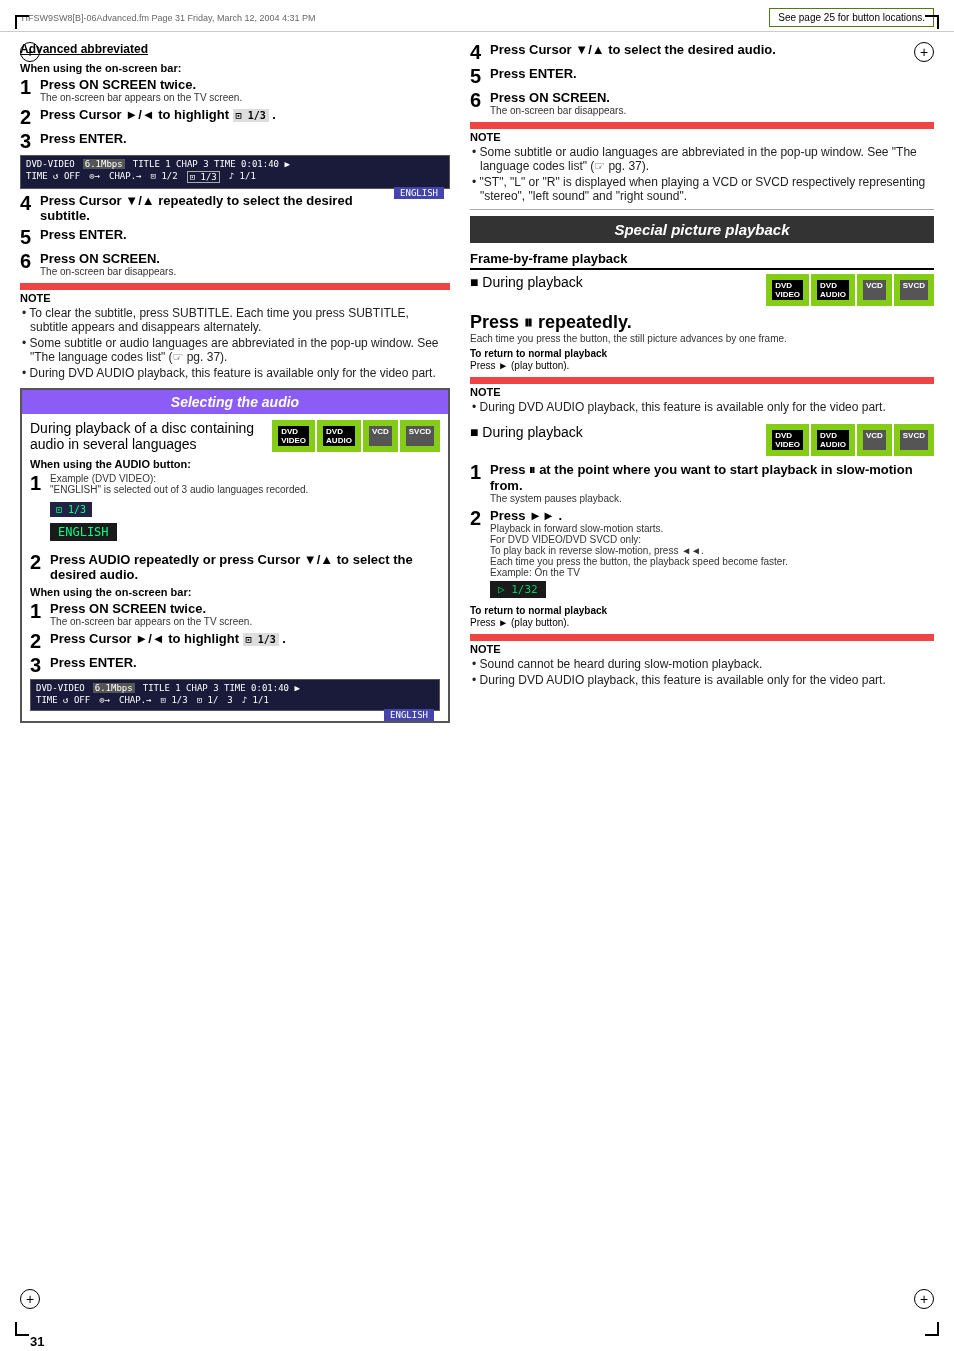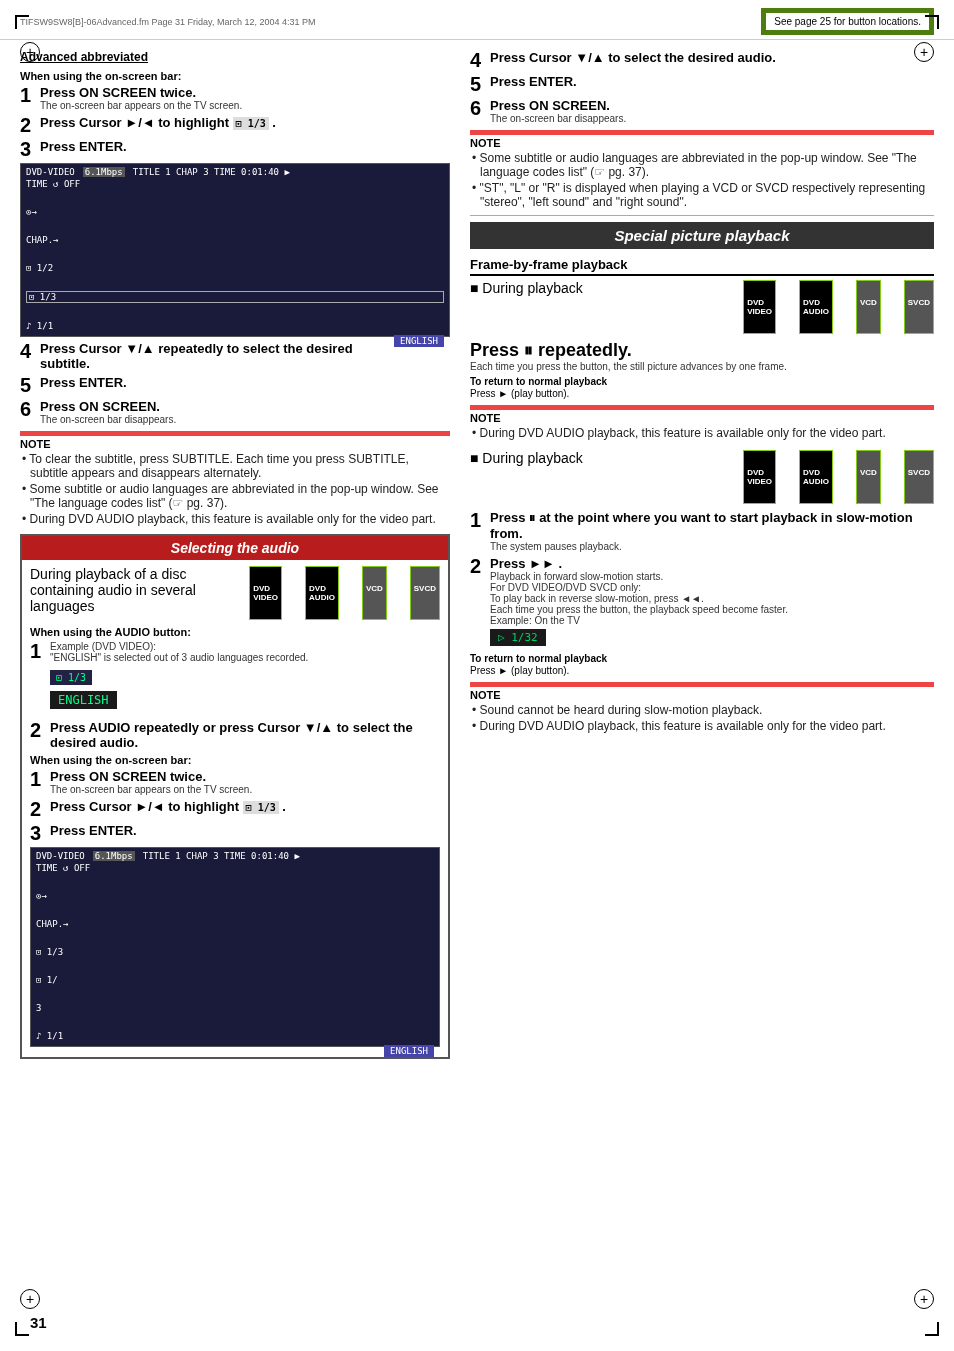--- a/index.html
+++ b/index.html
@@ -8,42 +8,42 @@
       min-height: 1351px;
       background: #fff;
       font-family: Arial, Helvetica, sans-serif;
       font-size: 11px;
       color: #000;
       position: relative;
     }
 
     .page-number {
       position: absolute;
-      bottom: 20px;
+      bottom: 2px;
       left: 30px;
-      font-size: 15px;
+      font-size: 13px;
       font-weight: bold;
     }
 
     .header-bar {
       display: flex;
       justify-content: space-between;
       align-items: center;
       padding: 8px 20px 4px 20px;
       border-bottom: 1px solid #ccc;
       margin-bottom: 4px;
     }
 
     .file-info {
       font-size: 9px;
       color: #666;
     }
 
     .see-page-box {
-      border: 5px solid #4d7c0f;
+      border: 1px solid #4d7c0f;
       padding: 3px 8px;
       font-size: 10px;
     }
 
     .content-area {
       display: flex;
       padding: 6px 20px 20px 20px;
       gap: 20px;
     }
 
@@ -118,43 +118,42 @@
     }
 
     .onscreen-row1 {
       display: flex;
       gap: 8px;
       margin-bottom: 2px;
     }
 
     .onscreen-row2 {
       display: flex;
-      gap: 18px;
+      gap: 9px;
       margin-bottom: 2px;
-      flex-direction: column;
     }
 
     .english-tag {
       background: #4444aa;
       color: #fff;
       padding: 1px 6px;
       font-size: 9px;
       display: inline-block;
       margin-top: 2px;
       float: right;
     }
 
     .note-section {
       margin: 6px 0;
     }
 
     .note-title {
       font-weight: bold;
       font-size: 11px;
-      border-top: 5px solid #ef4444;
+      border-top: 7px solid #ef4444;
       padding-top: 2px;
       margin-bottom: 2px;
     }
 
     .note-item {
       font-size: 12px;
       padding-left: 10px;
       text-indent: -8px;
       margin-bottom: 2px;
       color: #222;
@@ -164,41 +163,40 @@
       content: "• ";
     }
 
     .selecting-audio-section {
       border: 2px solid #555;
       padding: 6px 8px;
       margin: 8px 0;
     }
 
     .selecting-audio-title {
-      background: #b91c1c;
+      background: #8b5cf6;
       color: #fff;
       font-size: 14px;
       font-weight: bold;
       text-align: center;
       padding: 4px;
       margin: -6px -8px 6px -8px;
       font-style: italic;
     }
 
     .dvd-badges {
       display: flex;
       gap: 2px;
     }
 
     .badge {
       font-size: 8px;
       font-weight: bold;
-      padding: 17px 3px;
-      border: 1px solid #84cc16;
-      margin-left: 21px;
+      padding: 1px 3px;
+      border: 6px solid #84cc16;
     }
 
     .badge-dvd-video {
       background: #000;
       color: #fff;
     }
 
     .badge-dvd-audio {
       background: #000;
       color: #fff;

